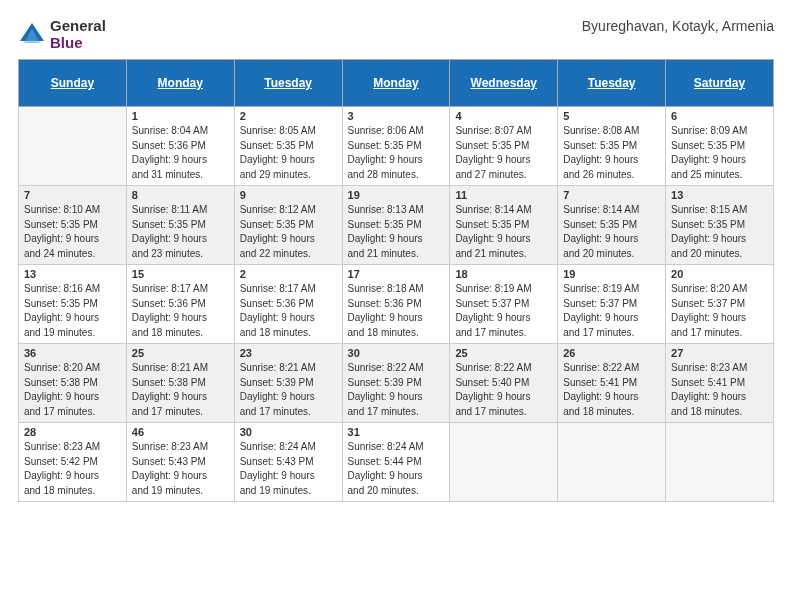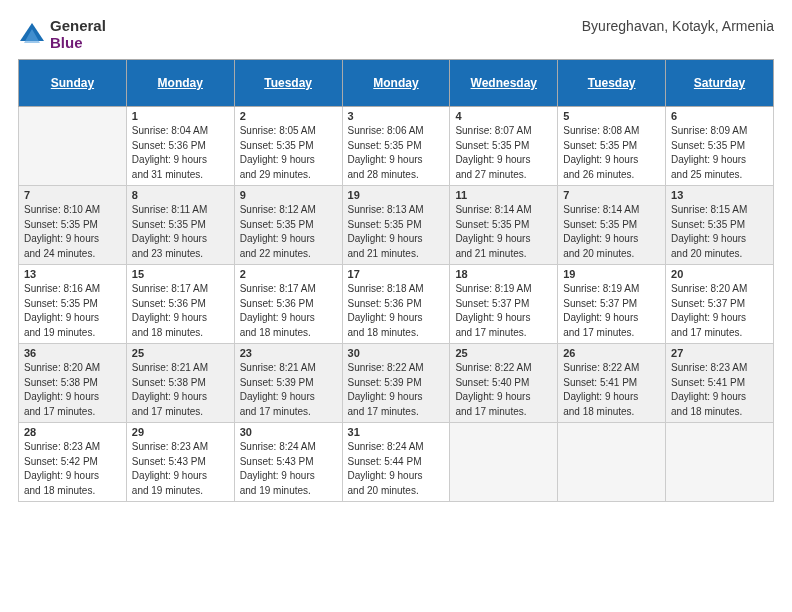--- a/index.html
+++ b/index.html
@@ -249,21 +249,21 @@
             <span class="day-num">27</span>
             <div class="day-info">Sunrise: 8:23 AM<br>Sunset: 5:41 PM<br>Daylight: 9 hours<br>and 18 minutes.</div>
           </td>
         </tr>
         <tr>
           <td>
             <span class="day-num">28</span>
             <div class="day-info">Sunrise: 8:23 AM<br>Sunset: 5:42 PM<br>Daylight: 9 hours<br>and 18 minutes.</div>
           </td>
           <td>
-            <span class="day-num">29</span>
+            <span class="day-num">46</span>
             <div class="day-info">Sunrise: 8:23 AM<br>Sunset: 5:43 PM<br>Daylight: 9 hours<br>and 19 minutes.</div>
           </td>
           <td>
             <span class="day-num">30</span>
             <div class="day-info">Sunrise: 8:24 AM<br>Sunset: 5:43 PM<br>Daylight: 9 hours<br>and 19 minutes.</div>
           </td>
           <td>
             <span class="day-num">31</span>
             <div class="day-info">Sunrise: 8:24 AM<br>Sunset: 5:44 PM<br>Daylight: 9 hours<br>and 20 minutes.</div>
           </td>

